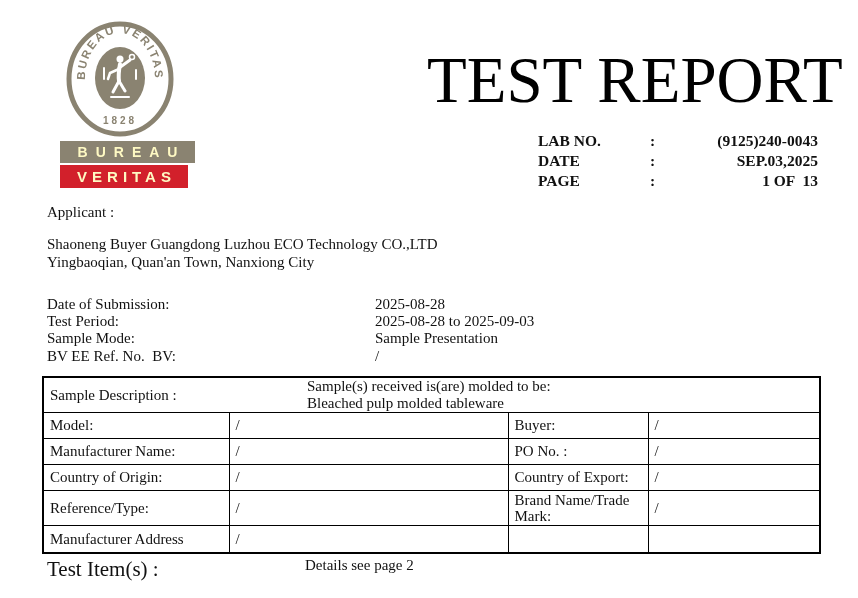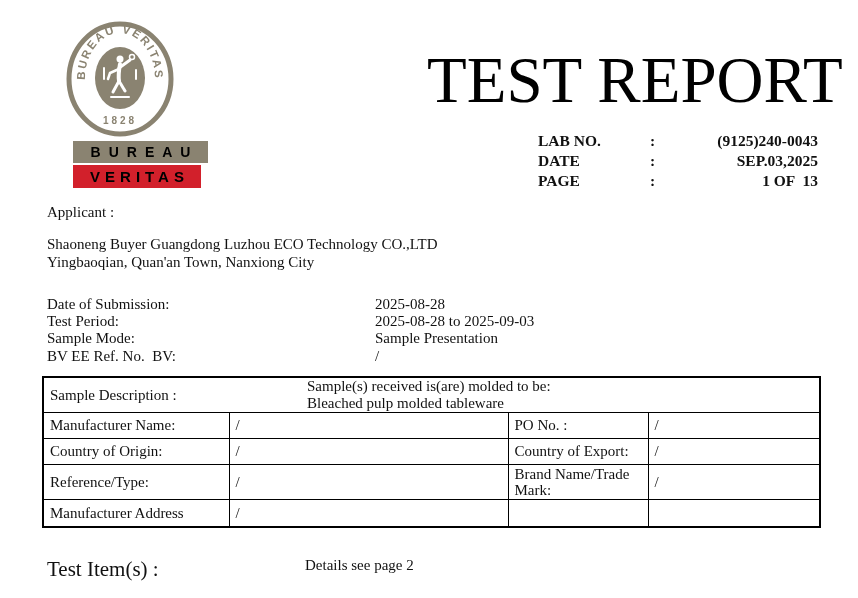--- a/index.html
+++ b/index.html
@@ -6,22 +6,22 @@
   .page{
     position:relative;width:858px;height:598px;background:#ffffff;
     font-family:"Liberation Serif",serif;color:#111;overflow:hidden;
     margin:0 auto;
   }
   .abs{position:absolute;}
   .pre{white-space:pre;}
 
   
   .emblem{left:64px;top:20px;width:112px;height:118px;}
-  .bar{left:73px;display:flex;align-items:center;justify-content:center;
-       font-family:"Liberation Sans",sans-serif;font-weight:bold;color:#000000;}
+  .bar{left:60px;display:flex;align-items:center;justify-content:center;
+       font-family:"Liberation Sans",sans-serif;font-weight:bold;color:#fef9c3;}
   .bar-top{top:141px;width:135px;height:22px;background:var(--olive);
            font-size:14px;letter-spacing:8px;padding-left:8px;box-sizing:border-box;}
   .bar-bottom{top:165px;width:128px;height:23px;background:var(--red);
            font-size:15px;letter-spacing:5px;padding-left:5px;box-sizing:border-box;}
 
   
   .title{left:427px;top:48px;font-size:65px;line-height:1;font-weight:400;color:#000000;}
   .hfields{left:538px;top:131px;width:280px;}
   .hf-row{display:flex;height:20px;font-weight:bold;font-size:15.5px;line-height:20px;}
   .hf-label{flex:0 0 112px;}
@@ -136,20 +136,26 @@
         <tr>
       <td colspan="4" class="desc-cell">
         <span class="desc-label">Sample Description :</span>
         <div class="desc-lines">
           <div>Sample(s) received is(are) molded to be:</div>
           <div>Bleached pulp molded tableware</div>
         </div>
       </td>
     </tr>
     <tr style="height:26px;">
+      <td>Model:</td>
+      <td>/</td>
+      <td>Buyer:</td>
+      <td>/</td>
+    </tr>
+    <tr style="height:26px;">
       <td>Manufacturer Name:</td>
       <td>/</td>
       <td>PO No. :</td>
       <td>/</td>
     </tr>
     <tr style="height:26px;">
       <td>Country of Origin:</td>
       <td>/</td>
       <td>Country of Export:</td>
       <td>/</td>

